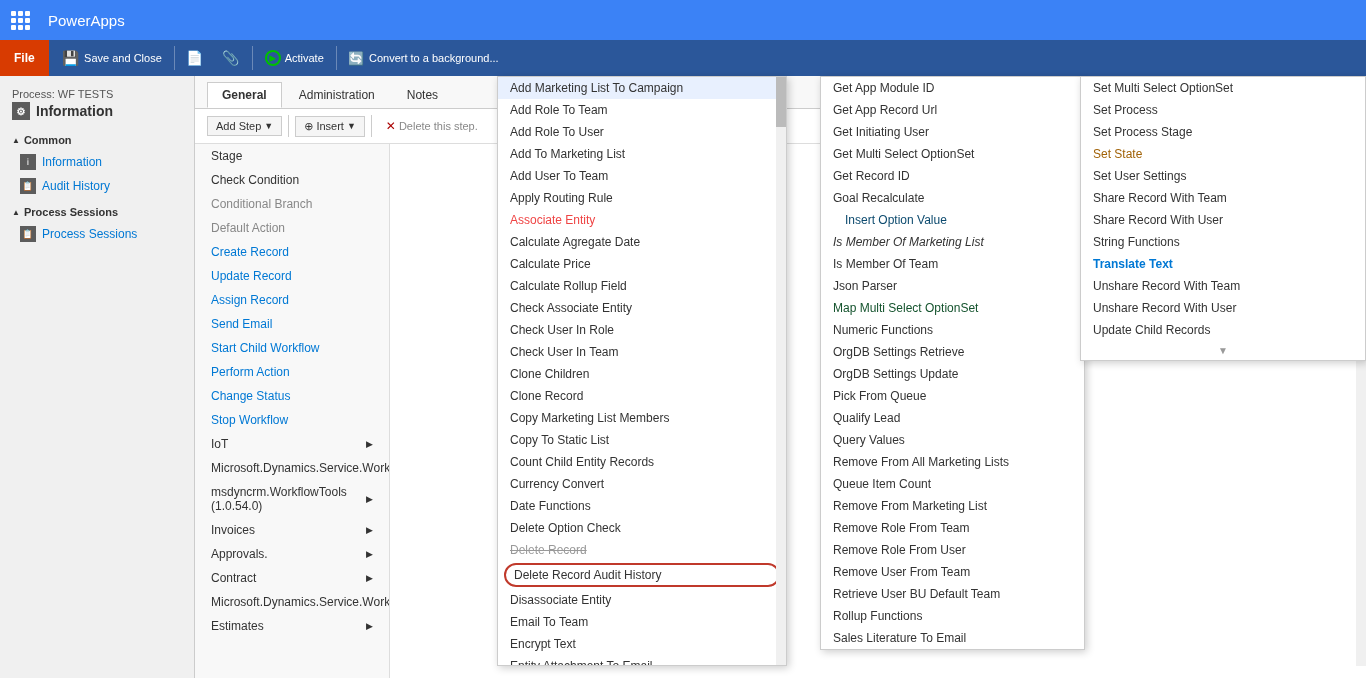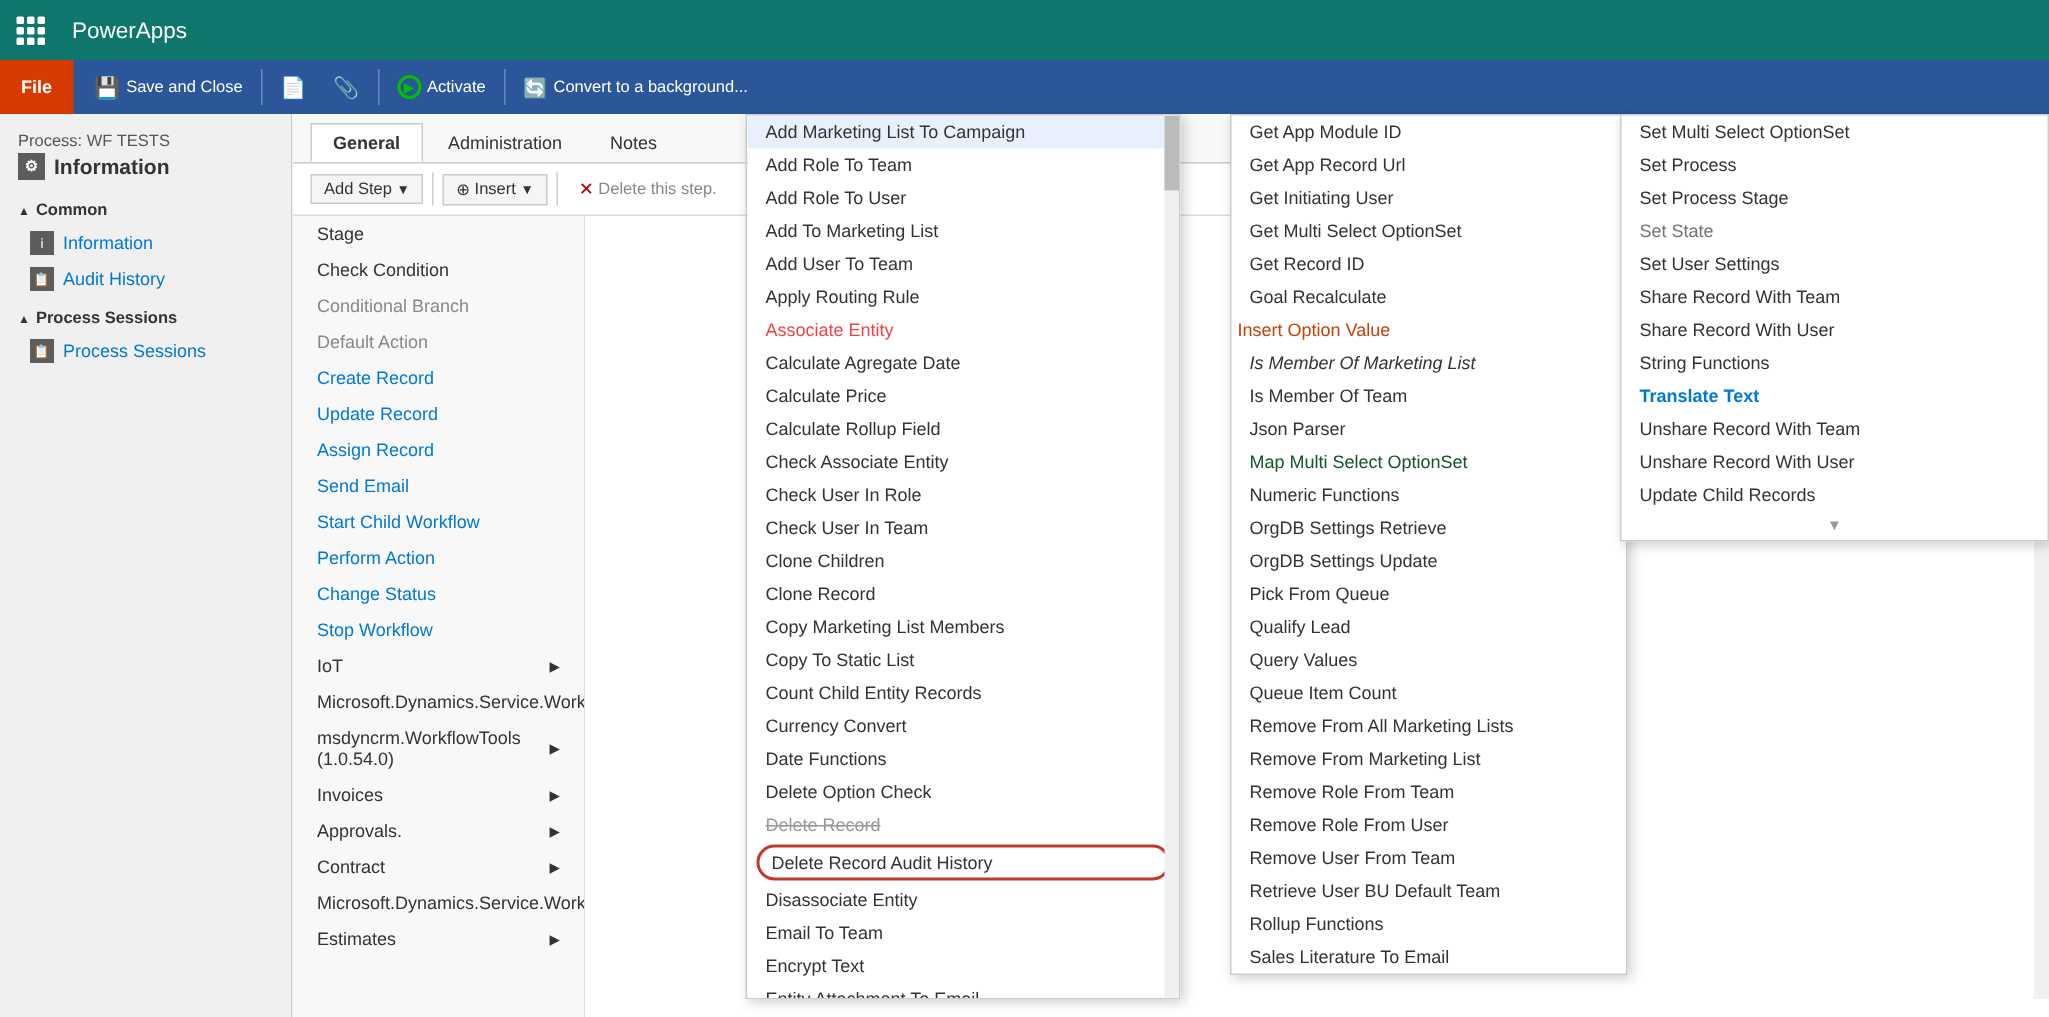--- a/index.html
+++ b/index.html
@@ -2,21 +2,21 @@
 <html><head>
   <meta charset="utf-8">
   <style>
     * { margin: 0; padding: 0; box-sizing: border-box; }
     body { font-family: 'Segoe UI', Arial, sans-serif; font-size: 12px; background: #f0f0f0; width: 1366px; height: 678px; overflow: hidden; }
     .menu-item { padding: 5px 16px; font-size: 12px; cursor: pointer; color: #333; }
   </style>
 </head>
 <body>
 
-<div style="display:flex; align-items:center; height:40px; background:#0f766e;">
+<div style="display:flex; align-items:center; height:40px; background:#3b82f6;">
   <div style="width:40px; height:40px; display:flex; align-items:center; justify-content:center; cursor:pointer;">
     <div style="display:grid; grid-template-columns:repeat(3,5px); grid-template-rows:repeat(3,5px); gap:2px;">
       <div style="background:white; border-radius:1px;"></div>
         <div style="background:white; border-radius:1px;"></div>
         <div style="background:white; border-radius:1px;"></div>
       <div style="background:white; border-radius:1px;"></div>
         <div style="background:white; border-radius:1px;"></div>
         <div style="background:white; border-radius:1px;"></div>
       <div style="background:white; border-radius:1px;"></div>
         <div style="background:white; border-radius:1px;"></div>
@@ -179,48 +179,48 @@
     </div>
   </div>
 
   <div style="position:absolute; left:820px; top:76px; width:265px; background:white; border:1px solid #ccc; box-shadow:2px 2px 8px rgba(0,0,0,0.2); overflow-y:auto; max-height:590px; z-index:100; pointer-events:all;">
     <div style="padding:4px 12px; font-size:12px; cursor:pointer; color:#333;">Get App Module ID</div>
     <div style="padding:4px 12px; font-size:12px; cursor:pointer; color:#333;">Get App Record Url</div>
     <div style="padding:4px 12px; font-size:12px; cursor:pointer; color:#333;">Get Initiating User</div>
     <div style="padding:4px 12px; font-size:12px; cursor:pointer; color:#333;">Get Multi Select OptionSet</div>
     <div style="padding:4px 12px; font-size:12px; cursor:pointer; color:#333;">Get Record ID</div>
     <div style="padding:4px 12px; font-size:12px; cursor:pointer; color:#333;">Goal Recalculate</div>
-    <div style="padding:4px 4px; font-size:12px; cursor:pointer; color:#c2410c;">Insert Option Value</div>
+    <div style="padding:4px 24px; font-size:12px; cursor:pointer; color:#0c4a6e;">Insert Option Value</div>
     <div style="padding:4px 12px; font-size:12px; cursor:pointer; color:#333;font-style:italic;">Is Member Of Marketing List</div>
     <div style="padding:4px 12px; font-size:12px; cursor:pointer; color:#333;">Is Member Of Team</div>
     <div style="padding:4px 12px; font-size:12px; cursor:pointer; color:#333;">Json Parser</div>
     <div style="padding:4px 12px; font-size:12px; cursor:pointer; color:#14532d;">Map Multi Select OptionSet</div>
     <div style="padding:4px 12px; font-size:12px; cursor:pointer; color:#333;">Numeric Functions</div>
     <div style="padding:4px 12px; font-size:12px; cursor:pointer; color:#333;">OrgDB Settings Retrieve</div>
     <div style="padding:4px 12px; font-size:12px; cursor:pointer; color:#333;">OrgDB Settings Update</div>
     <div style="padding:4px 12px; font-size:12px; cursor:pointer; color:#333;">Pick From Queue</div>
     <div style="padding:4px 12px; font-size:12px; cursor:pointer; color:#333;">Qualify Lead</div>
     <div style="padding:4px 12px; font-size:12px; cursor:pointer; color:#333;">Query Values</div>
+    <div style="padding:4px 12px; font-size:12px; cursor:pointer; color:#333;">Remove From All Marketing Lists</div>
     <div style="padding:4px 12px; font-size:12px; cursor:pointer; color:#333;">Queue Item Count</div>
-    <div style="padding:4px 12px; font-size:12px; cursor:pointer; color:#333;">Remove From All Marketing Lists</div>
     <div style="padding:4px 12px; font-size:12px; cursor:pointer; color:#333;">Remove From Marketing List</div>
     <div style="padding:4px 12px; font-size:12px; cursor:pointer; color:#333;">Remove Role From Team</div>
     <div style="padding:4px 12px; font-size:12px; cursor:pointer; color:#333;">Remove Role From User</div>
     <div style="padding:4px 12px; font-size:12px; cursor:pointer; color:#333;">Remove User From Team</div>
     <div style="padding:4px 12px; font-size:12px; cursor:pointer; color:#333;">Retrieve User BU Default Team</div>
     <div style="padding:4px 12px; font-size:12px; cursor:pointer; color:#333;">Rollup Functions</div>
     <div style="padding:4px 12px; font-size:12px; cursor:pointer; color:#333;">Sales Literature To Email</div>
 
   </div>
 
   <div style="position:absolute; left:1080px; top:76px; width:286px; background:white; border:1px solid #ccc; box-shadow:2px 2px 8px rgba(0,0,0,0.2); overflow-y:auto; max-height:400px; z-index:100; pointer-events:all;">
     <div style="padding:4px 12px; font-size:12px; cursor:pointer; color:#333;">Set Multi Select OptionSet</div>
     <div style="padding:4px 12px; font-size:12px; cursor:pointer; color:#333;">Set Process</div>
     <div style="padding:4px 12px; font-size:12px; cursor:pointer; color:#333;">Set Process Stage</div>
-    <div style="padding:4px 12px; font-size:12px; cursor:pointer; color:#737373;">Set State</div>
+    <div style="padding:4px 12px; font-size:12px; cursor:pointer; color:#a16207;">Set State</div>
     <div style="padding:4px 12px; font-size:12px; cursor:pointer; color:#333;">Set User Settings</div>
     <div style="padding:4px 12px; font-size:12px; cursor:pointer; color:#333;">Share Record With Team</div>
     <div style="padding:4px 12px; font-size:12px; cursor:pointer; color:#333;">Share Record With User</div>
     <div style="padding:4px 12px; font-size:12px; cursor:pointer; color:#333;">String Functions</div>
     <div style="padding:4px 12px; font-size:12px; cursor:pointer; color:#0078d4; font-weight:600;">Translate Text</div>
     <div style="padding:4px 12px; font-size:12px; cursor:pointer; color:#333;">Unshare Record With Team</div>
     <div style="padding:4px 12px; font-size:12px; cursor:pointer; color:#333;">Unshare Record With User</div>
     <div style="padding:4px 12px; font-size:12px; cursor:pointer; color:#333;">Update Child Records</div>
 
     <div style="padding:4px 12px; text-align:center; color:#999; font-size:10px;">▼</div>

